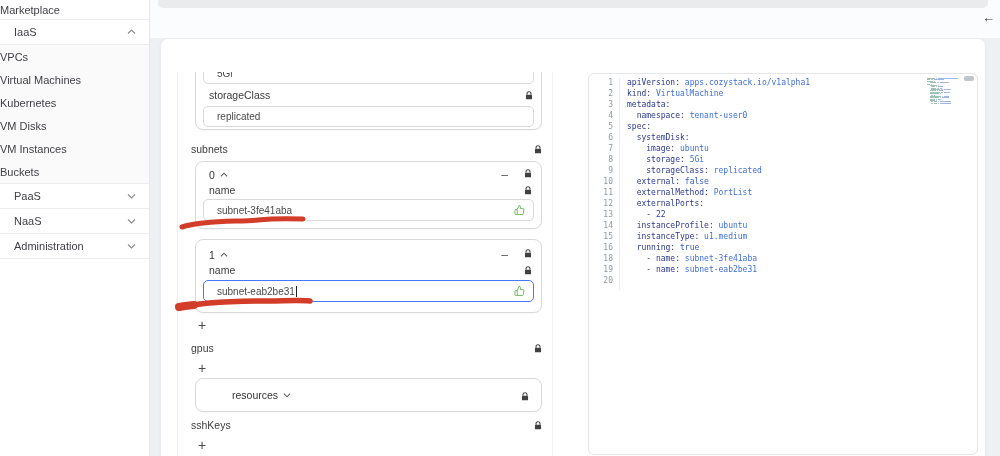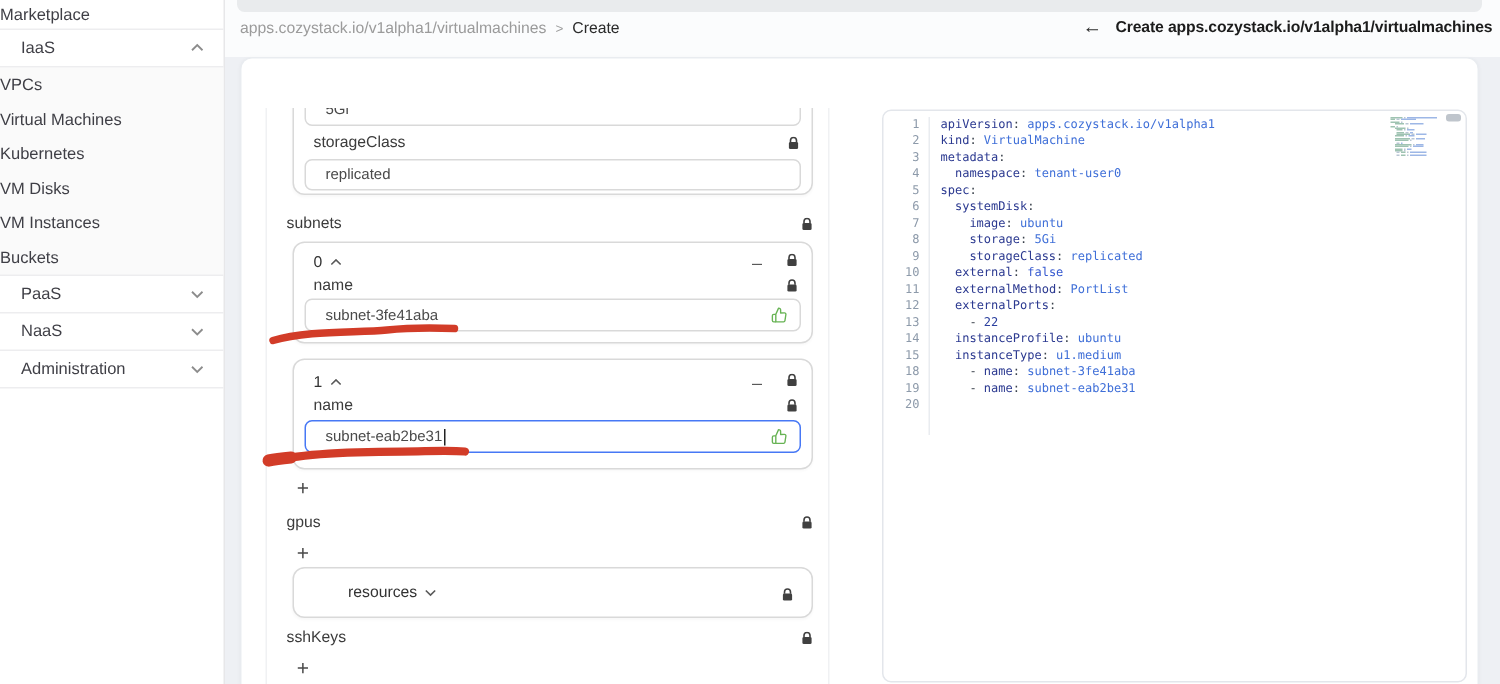--- a/index.html
+++ b/index.html
@@ -95,28 +95,22 @@
 
   .lock svg, .chev svg { display:block; }
 </style>
 </head>
 <body>
 
 <div id="page">
 
   <div class="topstrip"></div>
   <div class="gray-remnant"></div>
-  <div class="breadcrumb">
-    <span class="crumb-path">apps.cozystack.io/v1alpha1/virtualmachines</span>
-    <span class="crumb-sep">&gt;</span>
-    <span class="crumb-current">Create</span>
-  </div>
   <div class="page-header">
     <span class="back-arrow">←</span>
-    <span class="header-title">Create apps.cozystack.io/v1alpha1/virtualmachines</span>
   </div>
 
   <div class="sidebar">
     <div class="side-row indent bordered row-marketplace">
       <span>Marketplace</span>
     </div>
     <div class="side-row group bordered row-group">
       <span>IaaS</span>
       <span class="chev">
         <svg width="9" height="9" viewBox="0 0 9 9" fill="none" stroke="#8c8c8c" stroke-width="1.2">
@@ -322,20 +316,21 @@
           <div class="code-line"><span class="ln">6</span><span class="lc"><span class="tok-w">  </span><span class="tok-k">systemDisk</span><span class="tok-p">:</span></span></div>
           <div class="code-line"><span class="ln">7</span><span class="lc"><span class="tok-w">    </span><span class="tok-k">image</span><span class="tok-p">: </span><span class="tok-v">ubuntu</span></span></div>
           <div class="code-line"><span class="ln">8</span><span class="lc"><span class="tok-w">    </span><span class="tok-k">storage</span><span class="tok-p">: </span><span class="tok-v">5Gi</span></span></div>
           <div class="code-line"><span class="ln">9</span><span class="lc"><span class="tok-w">    </span><span class="tok-k">storageClass</span><span class="tok-p">: </span><span class="tok-v">replicated</span></span></div>
           <div class="code-line"><span class="ln">10</span><span class="lc"><span class="tok-w">  </span><span class="tok-k">external</span><span class="tok-p">: </span><span class="tok-b">false</span></span></div>
           <div class="code-line"><span class="ln">11</span><span class="lc"><span class="tok-w">  </span><span class="tok-k">externalMethod</span><span class="tok-p">: </span><span class="tok-v">PortList</span></span></div>
           <div class="code-line"><span class="ln">12</span><span class="lc"><span class="tok-w">  </span><span class="tok-k">externalPorts</span><span class="tok-p">:</span></span></div>
           <div class="code-line"><span class="ln">13</span><span class="lc"><span class="tok-w">    </span><span class="tok-p">- </span><span class="tok-n">22</span></span></div>
           <div class="code-line"><span class="ln">14</span><span class="lc"><span class="tok-w">  </span><span class="tok-k">instanceProfile</span><span class="tok-p">: </span><span class="tok-v">ubuntu</span></span></div>
           <div class="code-line"><span class="ln">15</span><span class="lc"><span class="tok-w">  </span><span class="tok-k">instanceType</span><span class="tok-p">: </span><span class="tok-v">u1.medium</span></span></div>
+          <div class="code-line"><span class="ln">16</span><span class="lc"><span class="tok-w">  </span><span class="tok-k">running</span><span class="tok-p">: </span><span class="tok-b">true</span></span></div>
           <div class="code-line"><span class="ln">18</span><span class="lc"><span class="tok-w">    </span><span class="tok-p">- </span><span class="tok-k">name</span><span class="tok-p">: </span><span class="tok-v">subnet-3fe41aba</span></span></div>
           <div class="code-line"><span class="ln">19</span><span class="lc"><span class="tok-w">    </span><span class="tok-p">- </span><span class="tok-k">name</span><span class="tok-p">: </span><span class="tok-v">subnet-eab2be31</span></span></div>
           <div class="code-line"><span class="ln">20</span><span class="lc"></span></div>
         </div>
       <div class="minimap">
           <div class="mm-line">
             <span class="mm-k" style="width: 7.5px;"></span>
             <span class="mm-p" style="width: 1.5px;"></span>
             <span class="mm-v" style="width: 19.5px;"></span>
           </div>

